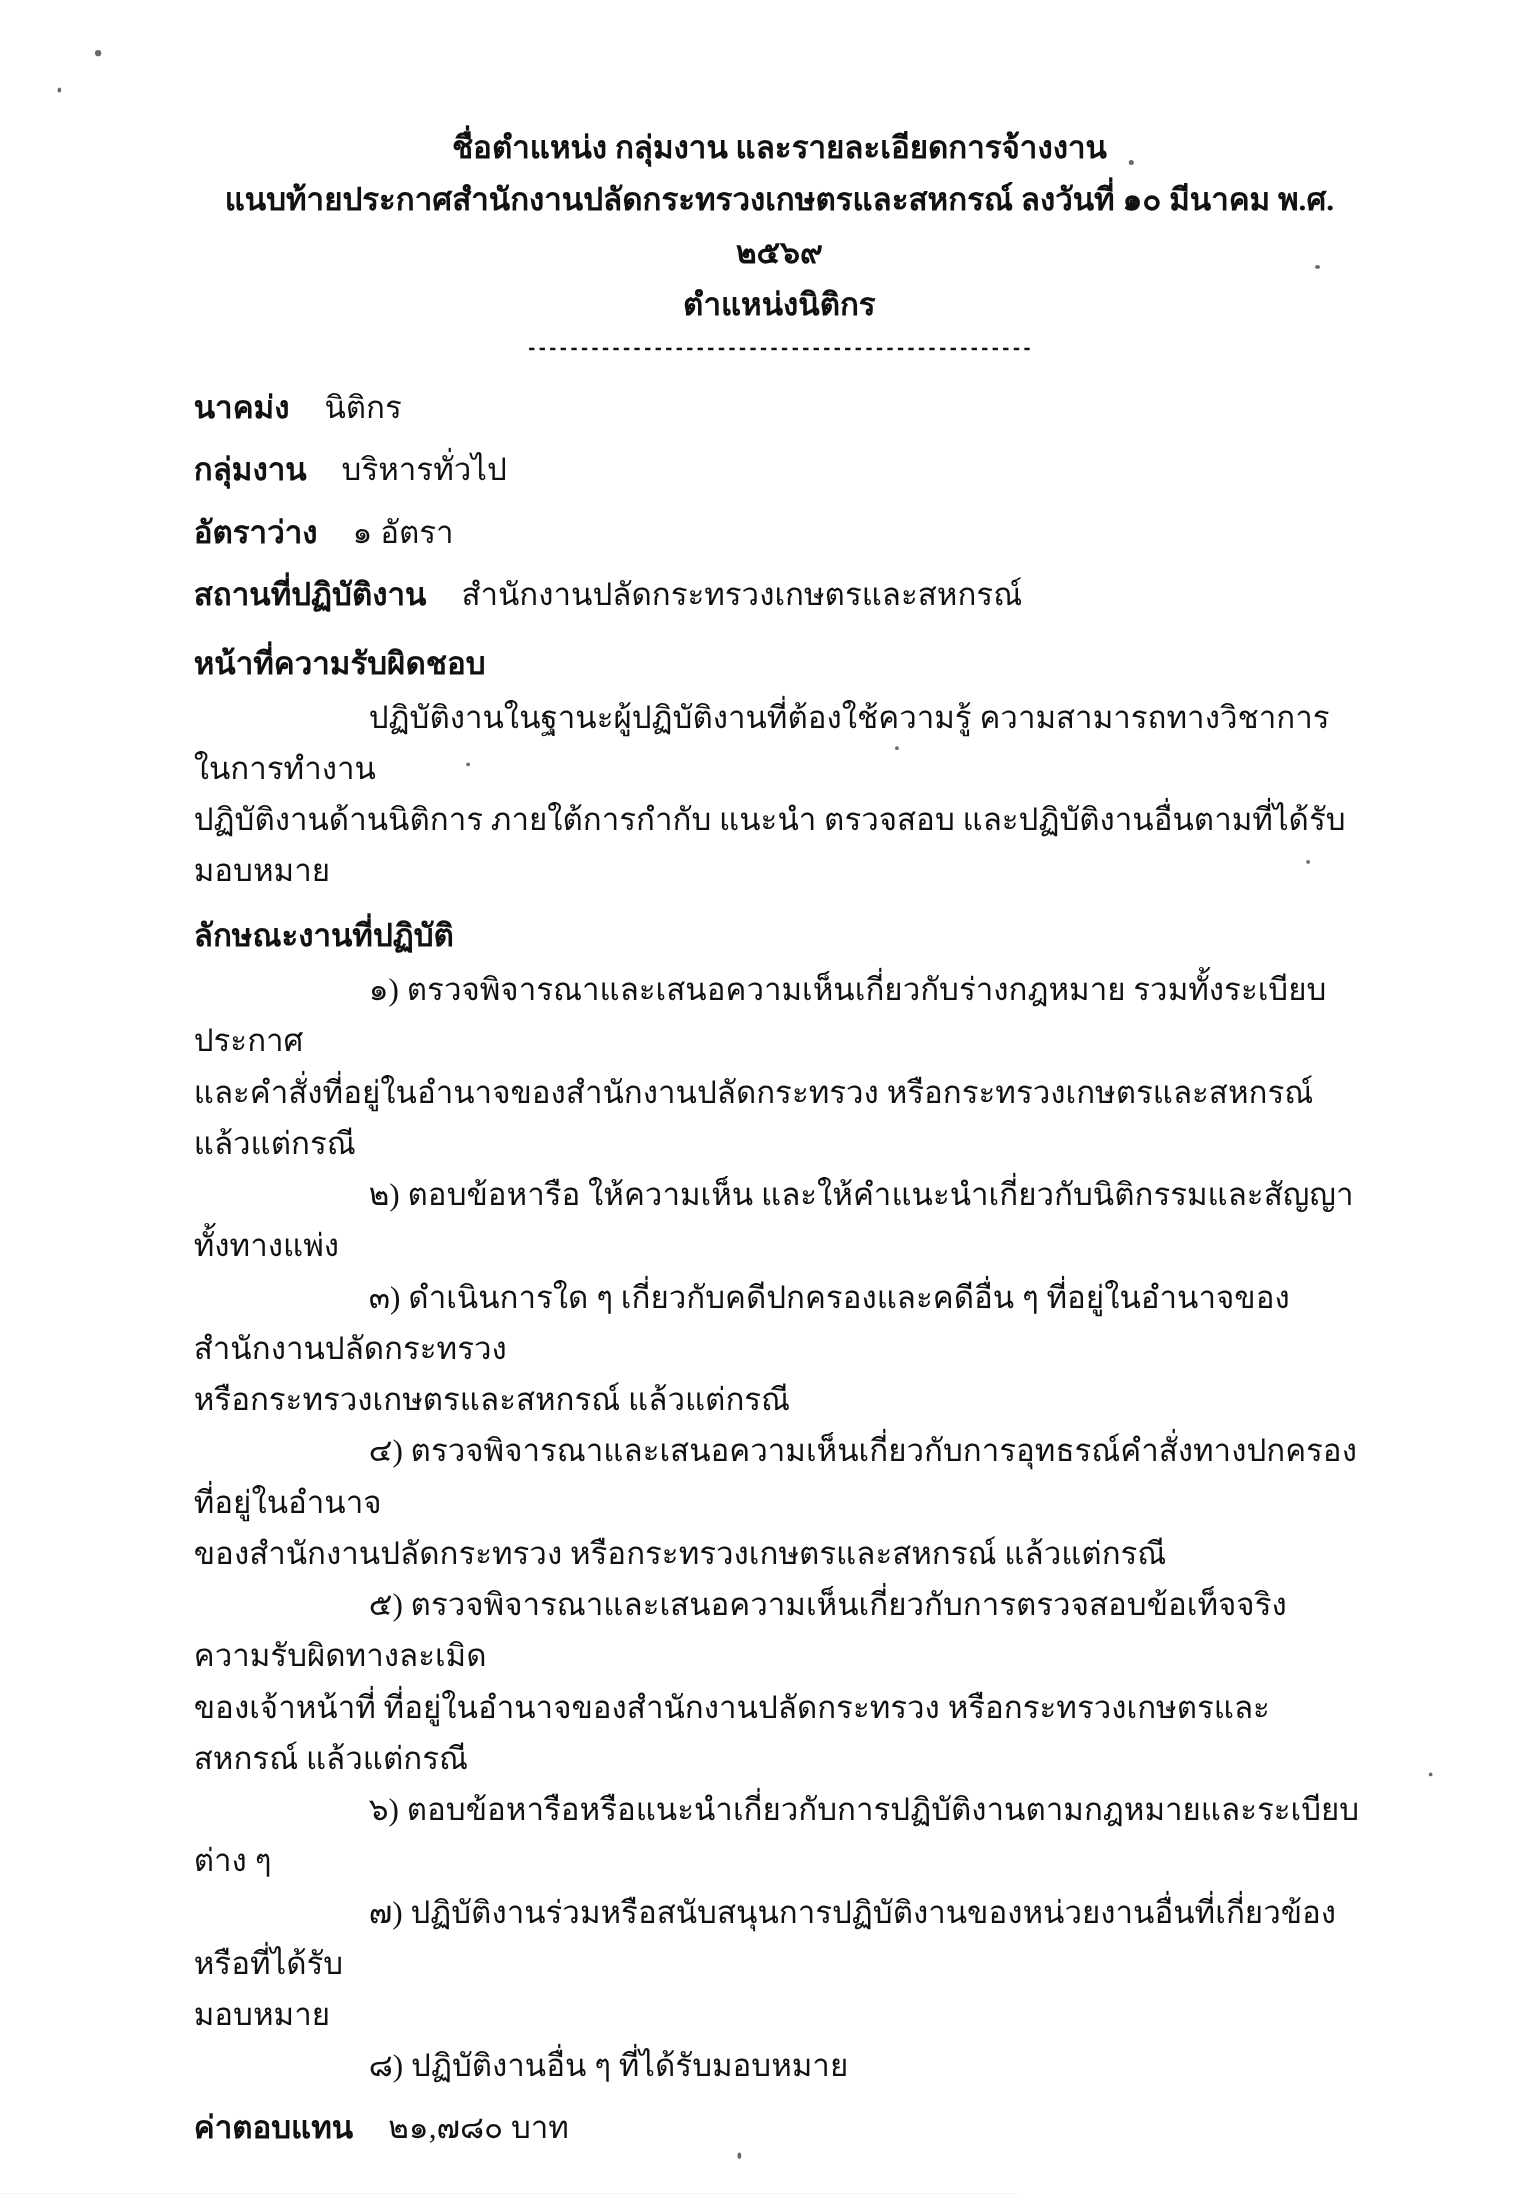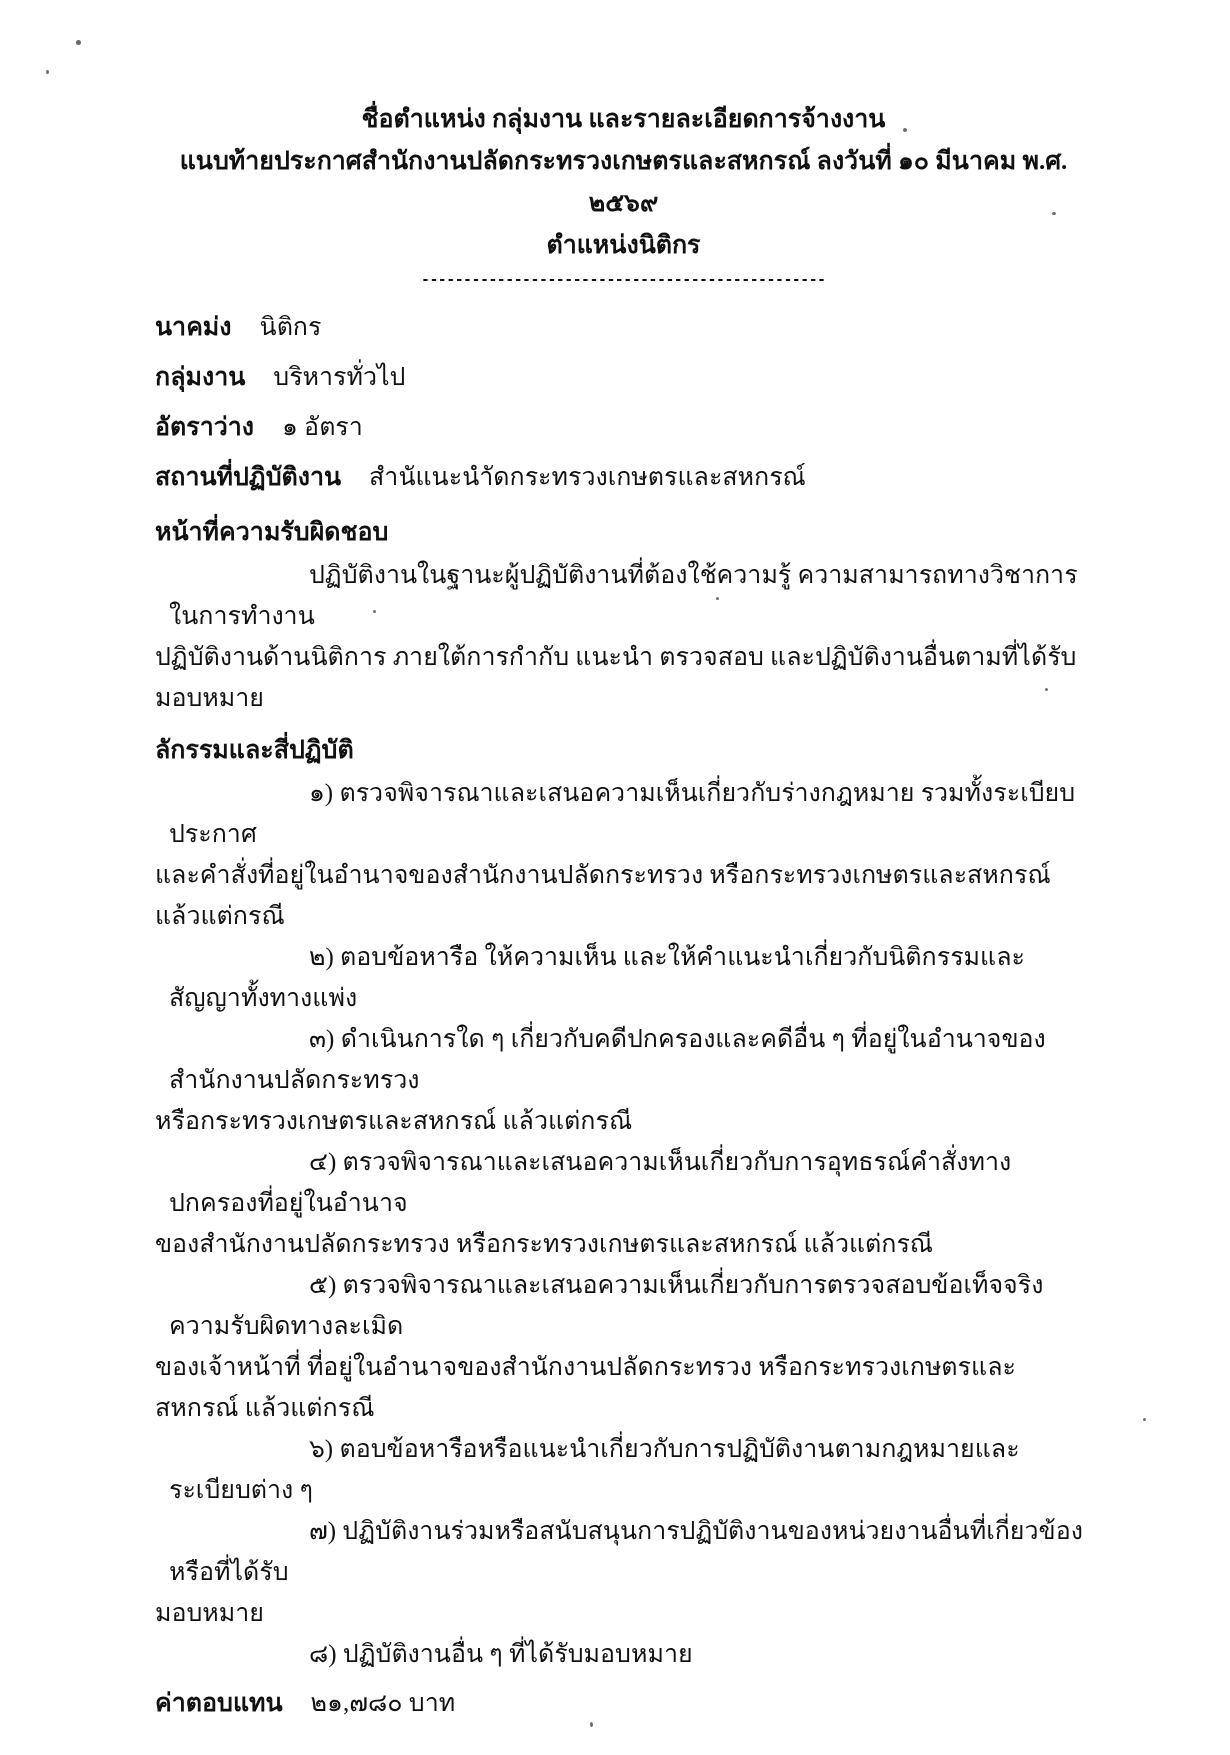--- a/index.html
+++ b/index.html
@@ -30,21 +30,21 @@
     white-space: nowrap;
     overflow: hidden;
   }
   
   .row { display: flex; align-items: baseline; line-height: 30px; margin-bottom: 20px; }
   .lbl { font-weight: 700; min-width: 70px; margin-right: 28px; white-space: nowrap; }
   .val { white-space: nowrap; }
   
   .sec-heading { font-weight: 700; line-height: 40px; margin: 12px 0 2px 0; }
   .line { line-height: 41px; }
-  .indent { text-indent: 140px; margin-left: 14px; }
+  .indent { text-indent: 140px; }
   .comp-row { margin-top: 14px; }
   
   .speck { position: absolute; background: #2a2a2a; border-radius: 50%; opacity: .7; }
 </style>
 </head>
 <body>
 
 <div class="page">
 
   <div class="speck" style="left:76px; top:40px; width:5px; height:5px;"></div>
@@ -71,31 +71,31 @@
   <div class="row">
     <span class="lbl">กลุ่มงาน</span>
     <span class="val">บริหารทั่วไป</span>
   </div>
   <div class="row">
     <span class="lbl">อัตราว่าง</span>
     <span class="val">๑ อัตรา</span>
   </div>
   <div class="row">
     <span class="lbl">สถานที่ปฏิบัติงาน</span>
-    <span class="val">สำนัแนะนำัดกระทรวงเกษตรและสหกรณ์</span>
+    <span class="val">สำนักงานปลัดกระทรวงเกษตรและสหกรณ์</span>
   </div>
 
   <section>
     <div class="sec-heading">หน้าที่ความรับผิดชอบ</div>
     <div class="line indent">ปฏิบัติงานในฐานะผู้ปฏิบัติงานที่ต้องใช้ความรู้ ความสามารถทางวิชาการในการทำงาน</div>
     <div class="line">ปฏิบัติงานด้านนิติการ ภายใต้การกำกับ แนะนำ ตรวจสอบ และปฏิบัติงานอื่นตามที่ได้รับมอบหมาย</div>
   </section>
 
   <section>
-    <div class="sec-heading">ลักรรมและสี่ปฏิบัติ</div>
+    <div class="sec-heading">ลักษณะงานที่ปฏิบัติ</div>
     <div class="line indent">๑) ตรวจพิจารณาและเสนอความเห็นเกี่ยวกับร่างกฎหมาย รวมทั้งระเบียบ ประกาศ</div>
     <div class="line">และคำสั่งที่อยู่ในอำนาจของสำนักงานปลัดกระทรวง หรือกระทรวงเกษตรและสหกรณ์ แล้วแต่กรณี</div>
     <div class="line indent">๒) ตอบข้อหารือ ให้ความเห็น และให้คำแนะนำเกี่ยวกับนิติกรรมและสัญญาทั้งทางแพ่ง</div>
     <div class="line indent">๓) ดำเนินการใด ๆ เกี่ยวกับคดีปกครองและคดีอื่น ๆ ที่อยู่ในอำนาจของสำนักงานปลัดกระทรวง</div>
     <div class="line">หรือกระทรวงเกษตรและสหกรณ์ แล้วแต่กรณี</div>
     <div class="line indent">๔) ตรวจพิจารณาและเสนอความเห็นเกี่ยวกับการอุทธรณ์คำสั่งทางปกครองที่อยู่ในอำนาจ</div>
     <div class="line">ของสำนักงานปลัดกระทรวง หรือกระทรวงเกษตรและสหกรณ์ แล้วแต่กรณี</div>
     <div class="line indent">๕) ตรวจพิจารณาและเสนอความเห็นเกี่ยวกับการตรวจสอบข้อเท็จจริง ความรับผิดทางละเมิด</div>
     <div class="line">ของเจ้าหน้าที่ ที่อยู่ในอำนาจของสำนักงานปลัดกระทรวง หรือกระทรวงเกษตรและสหกรณ์ แล้วแต่กรณี</div>
     <div class="line indent">๖) ตอบข้อหารือหรือแนะนำเกี่ยวกับการปฏิบัติงานตามกฎหมายและระเบียบต่าง ๆ</div>

